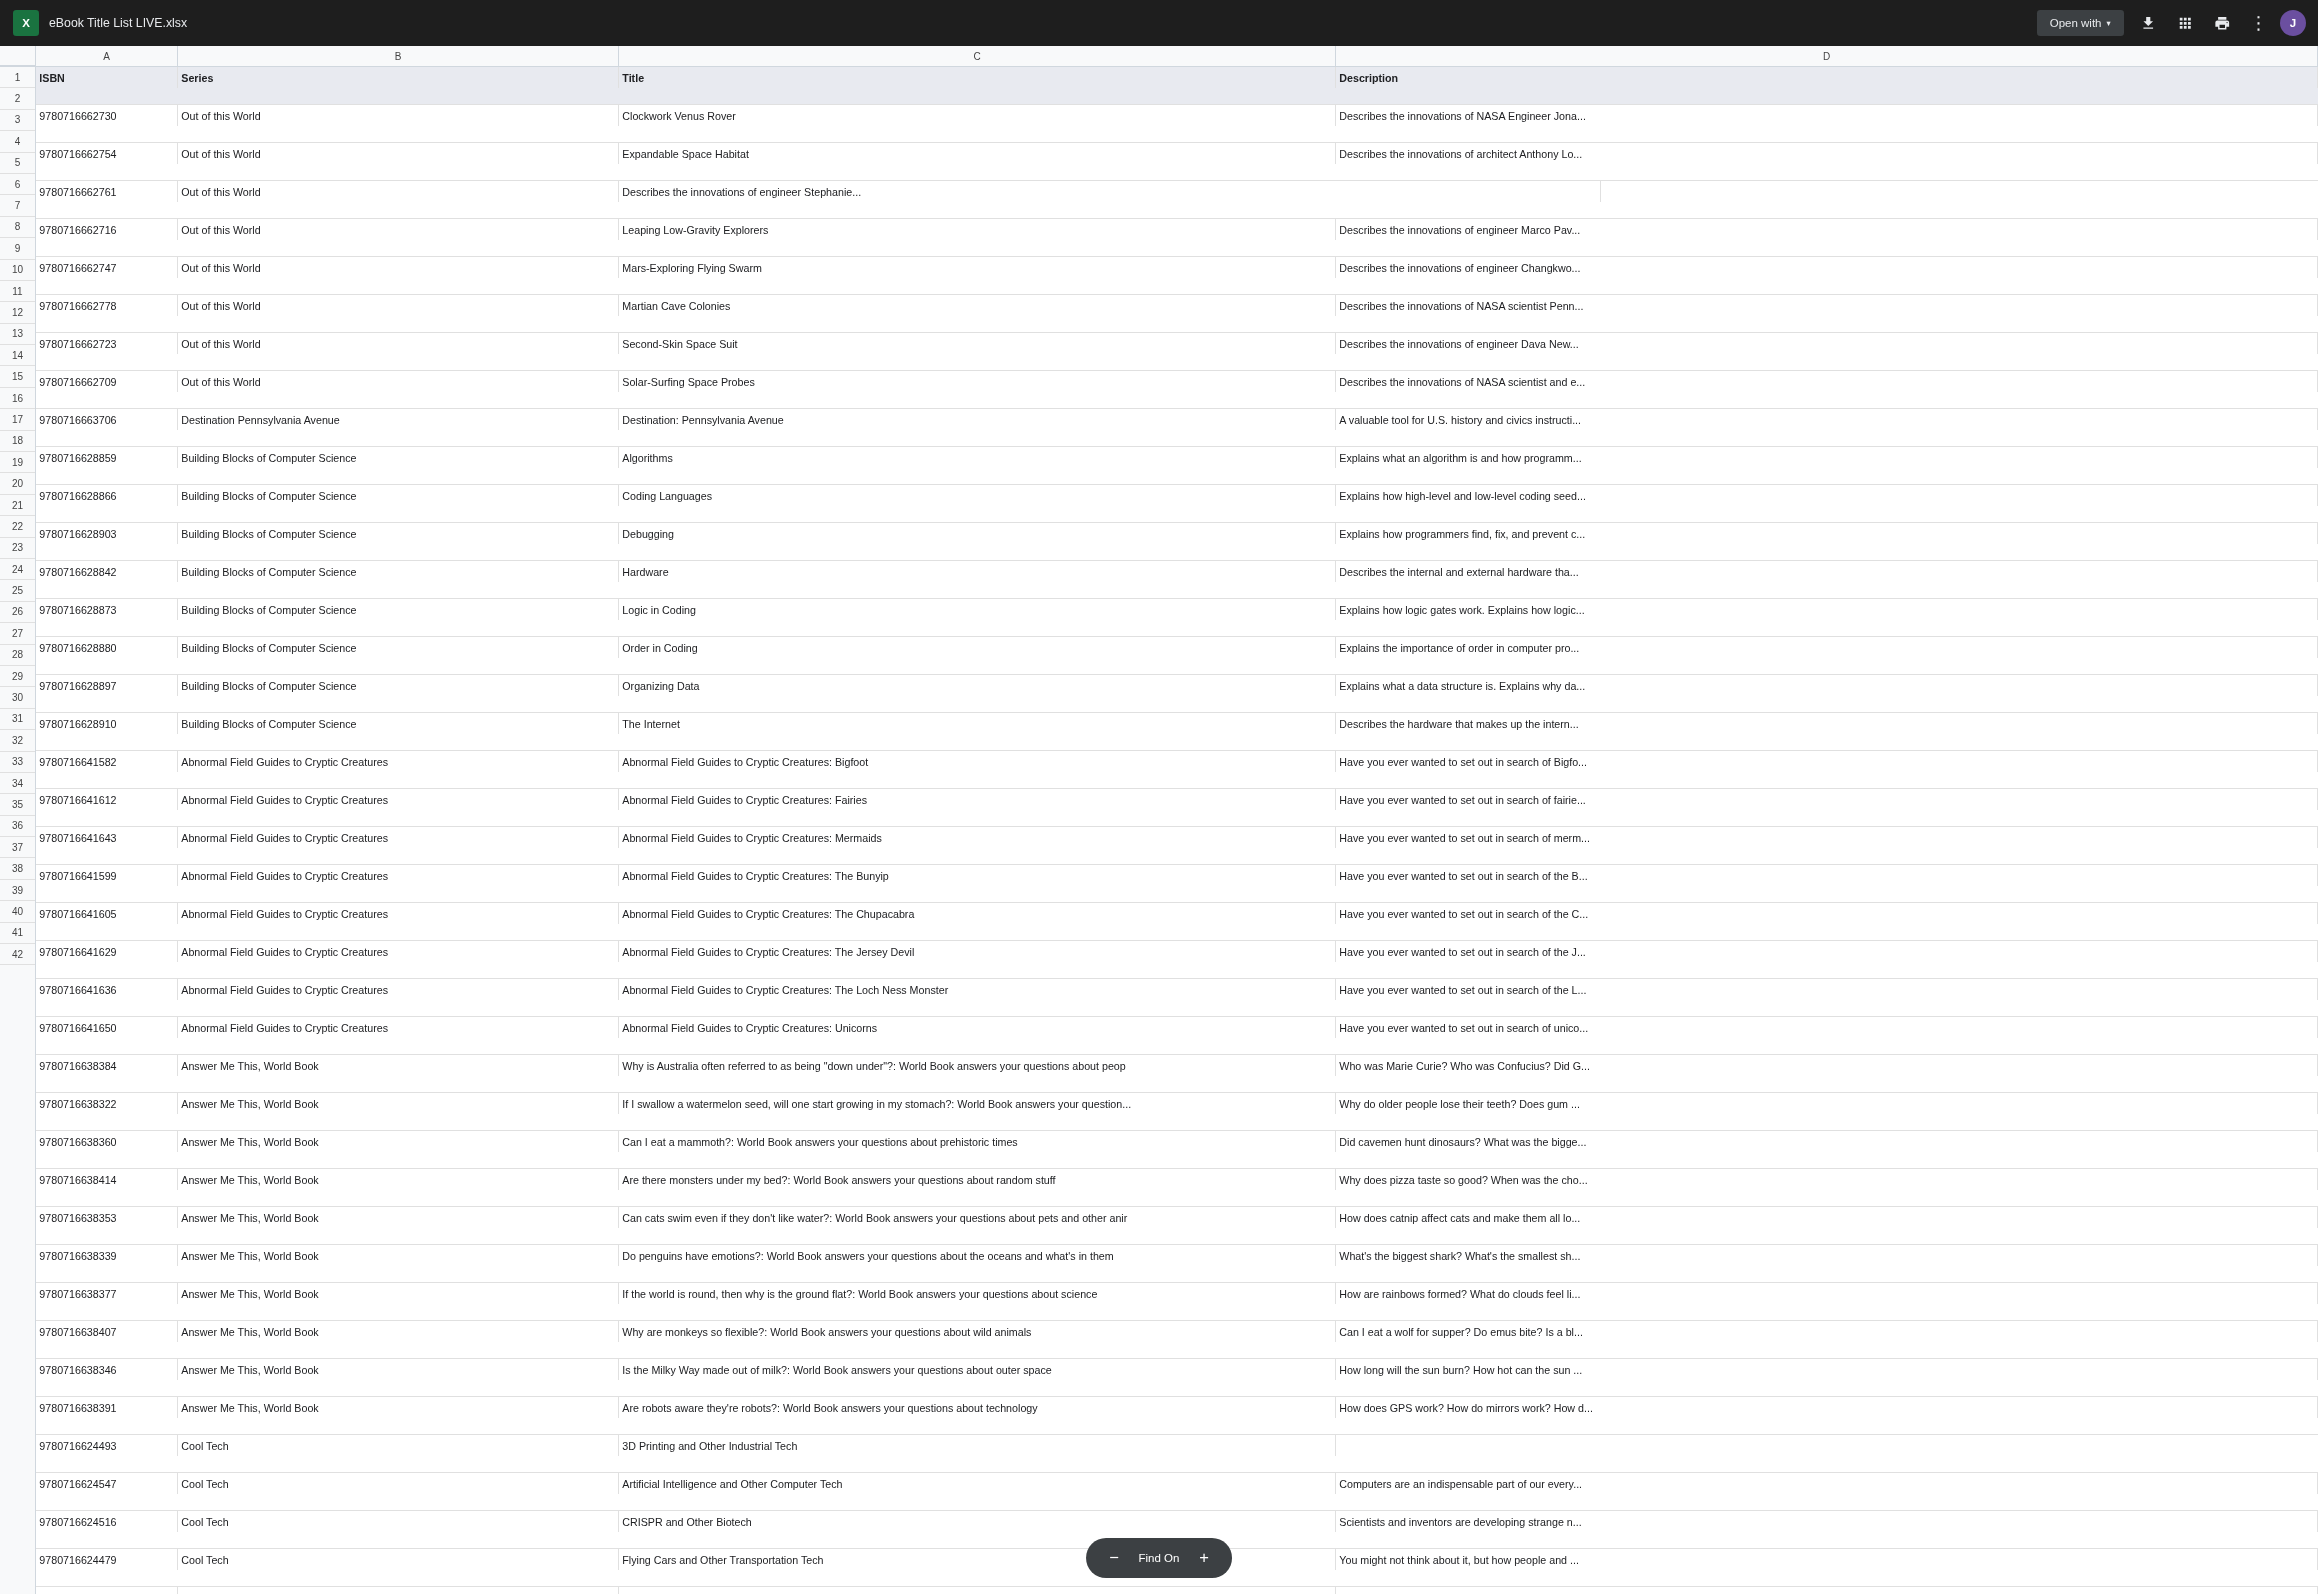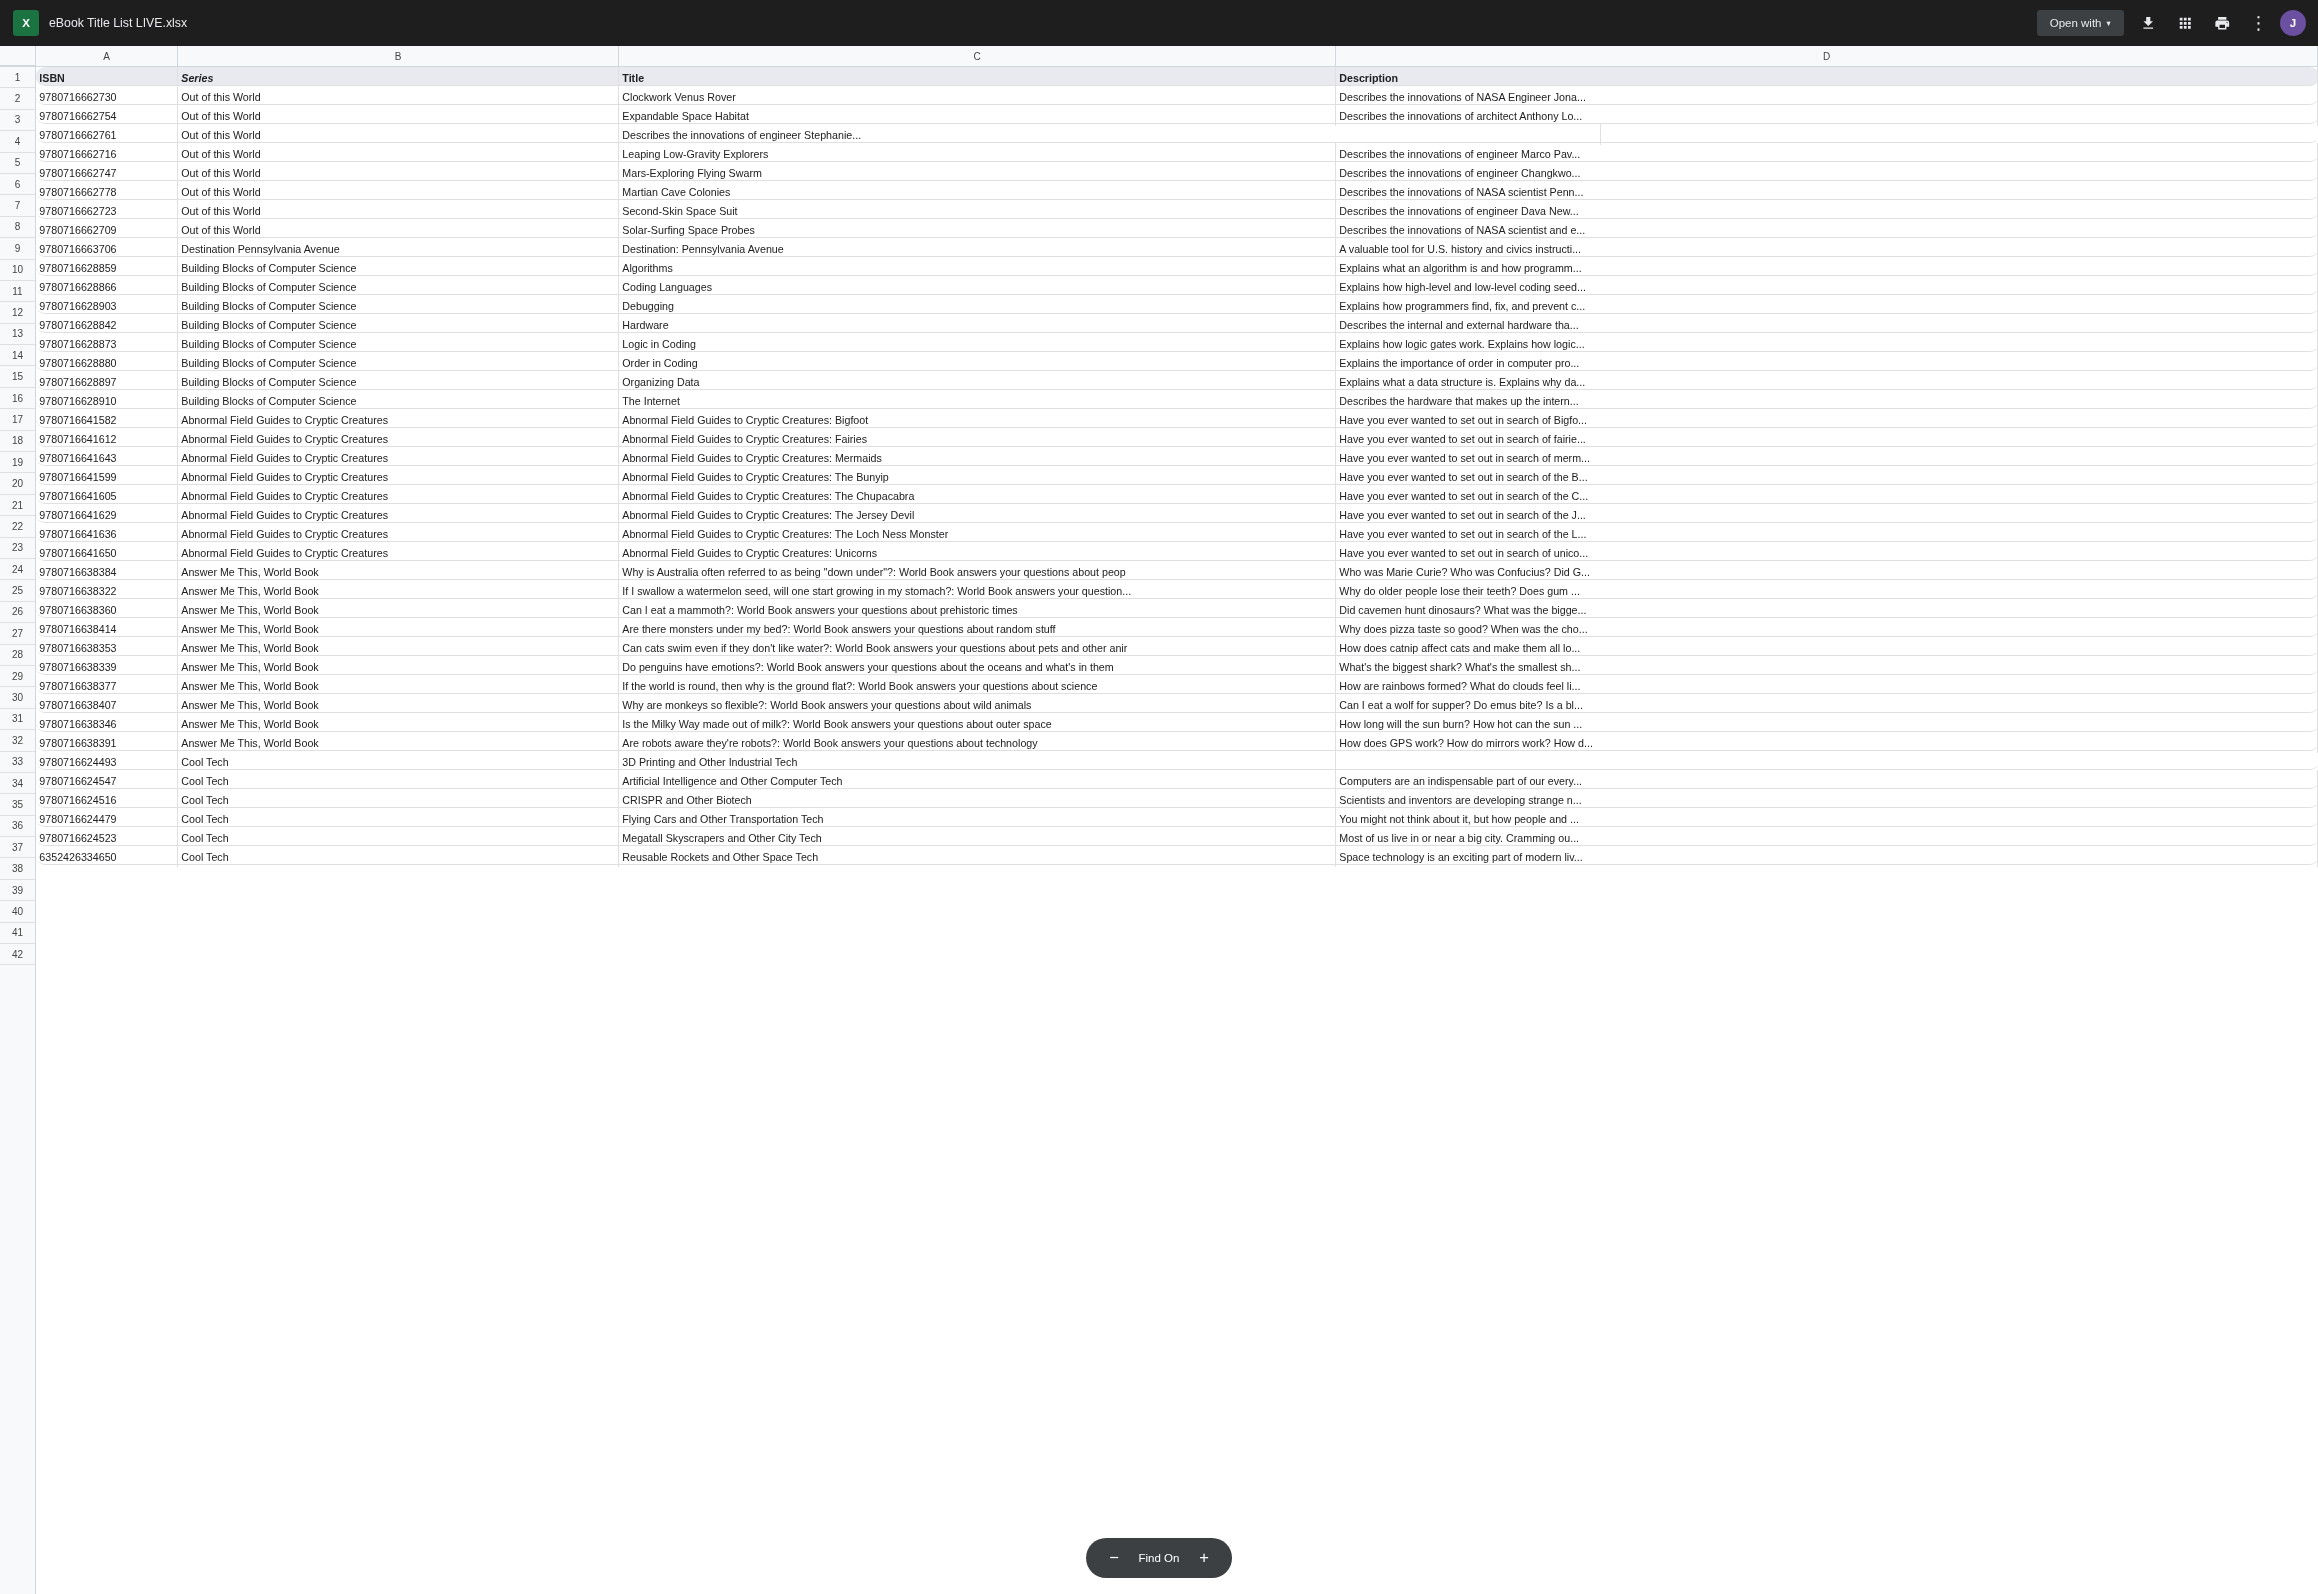--- a/index.html
+++ b/index.html
@@ -133,23 +133,22 @@
       background: #f8f9fa;
     }
 
     
     .grid-wrapper {
       flex: 1;
       overflow: hidden;
     }
     .grid-row {
       display: flex;
-      height: 19px;
+      height: 38px;
       border-bottom: 0.8px solid #e0e0e0;
-      border-radius: 9px;
     }
     .grid-row.header-data-row {
       background: #e8eaf0 !important;
     }
     .grid-cell {
       border-right: 0.8px solid #e0e0e0;
       padding: 0 3.3px;
       font-size: 10.7px;
       color: #202124;
       white-space: nowrap;
@@ -286,21 +285,21 @@
         <div class="row-num">38</div>
         <div class="row-num">39</div>
         <div class="row-num">40</div>
         <div class="row-num">41</div>
         <div class="row-num">42</div>
       </div>
 
     <div class="grid-wrapper" id="grid-wrapper">
         <div class="grid-row header-data-row">
           <div class="grid-cell col-a" style="font-weight: bold; color: rgb(32, 33, 36);">ISBN</div>
-          <div class="grid-cell col-b" style="font-weight: bold; color: rgb(32, 33, 36); font-style: italic;">Series</div>
+          <div class="grid-cell col-b" style="font-weight: bold; color: rgb(32, 33, 36);">Series</div>
           <div class="grid-cell col-c" style="font-weight: bold; color: rgb(32, 33, 36); text-align: center;">Title</div>
           <div class="grid-cell col-d" style="font-weight: bold; color: rgb(32, 33, 36);">Description</div>
         </div>
         <div class="grid-row">
           <div class="grid-cell col-a">9780716662730</div>
           <div class="grid-cell col-b">Out of this World</div>
           <div class="grid-cell col-c">Clockwork Venus Rover</div>
           <div class="grid-cell col-d">Describes the innovations of NASA Engineer Jona...</div>
         </div>
         <div class="grid-row">

